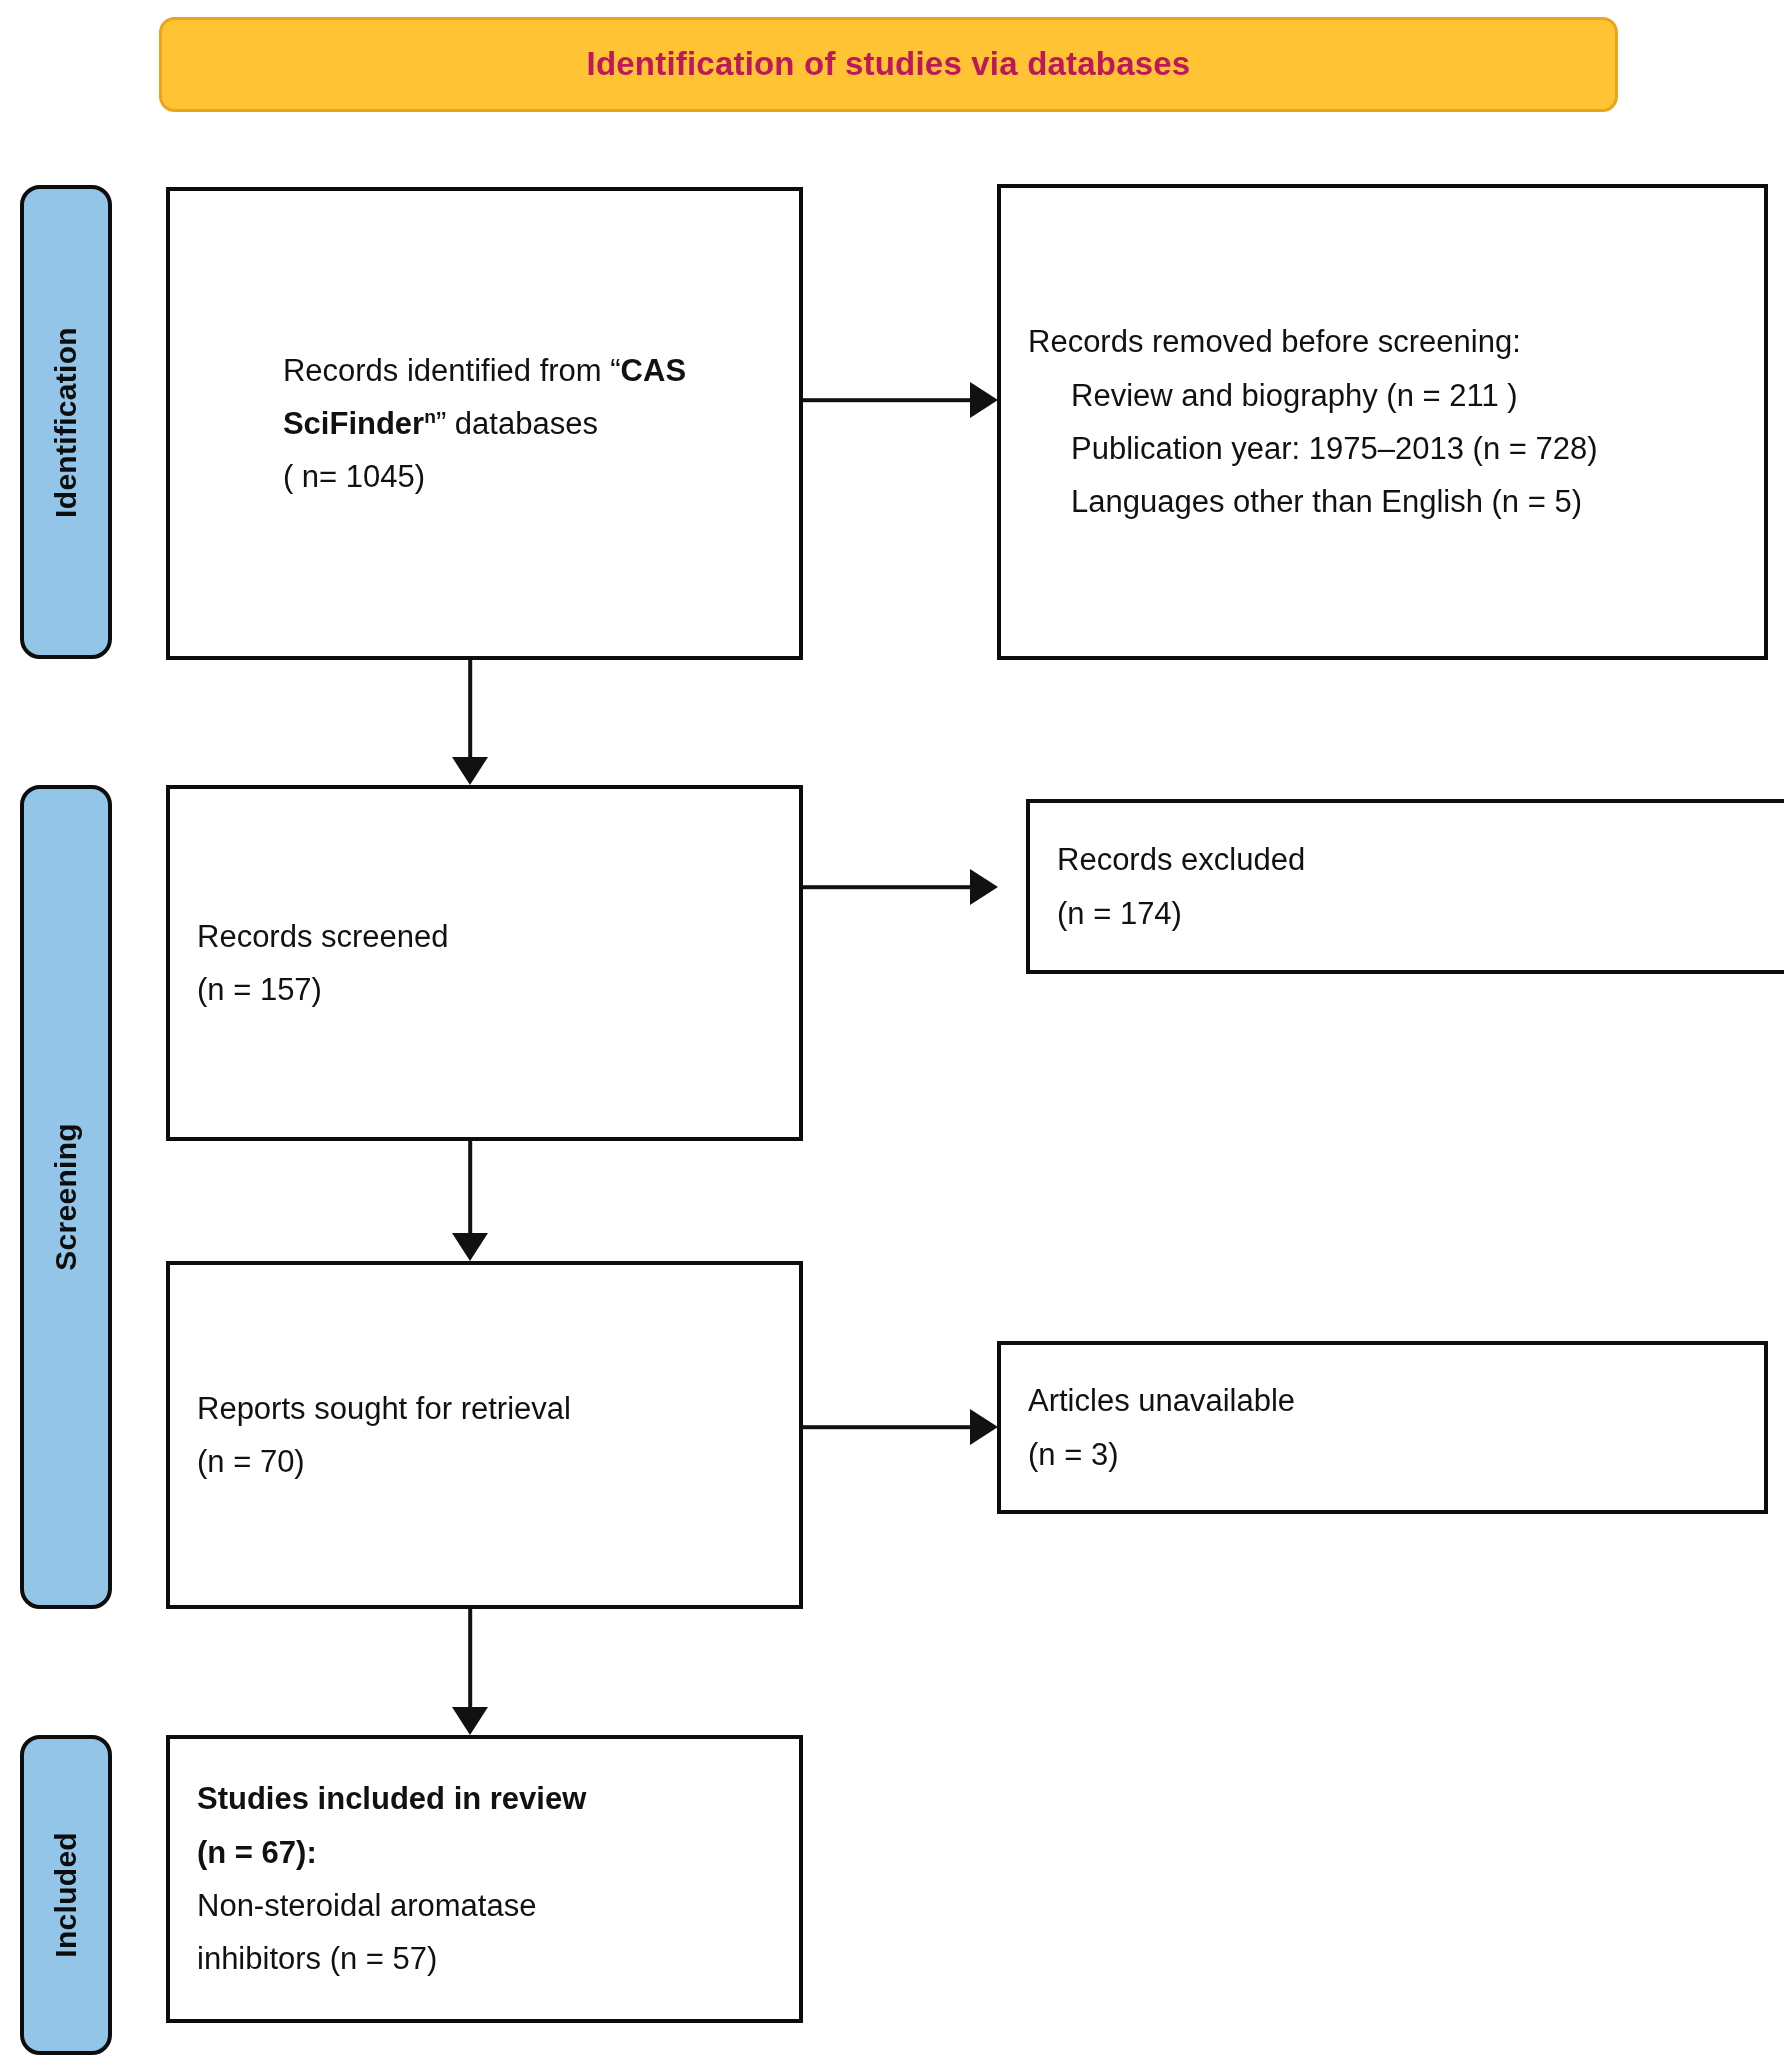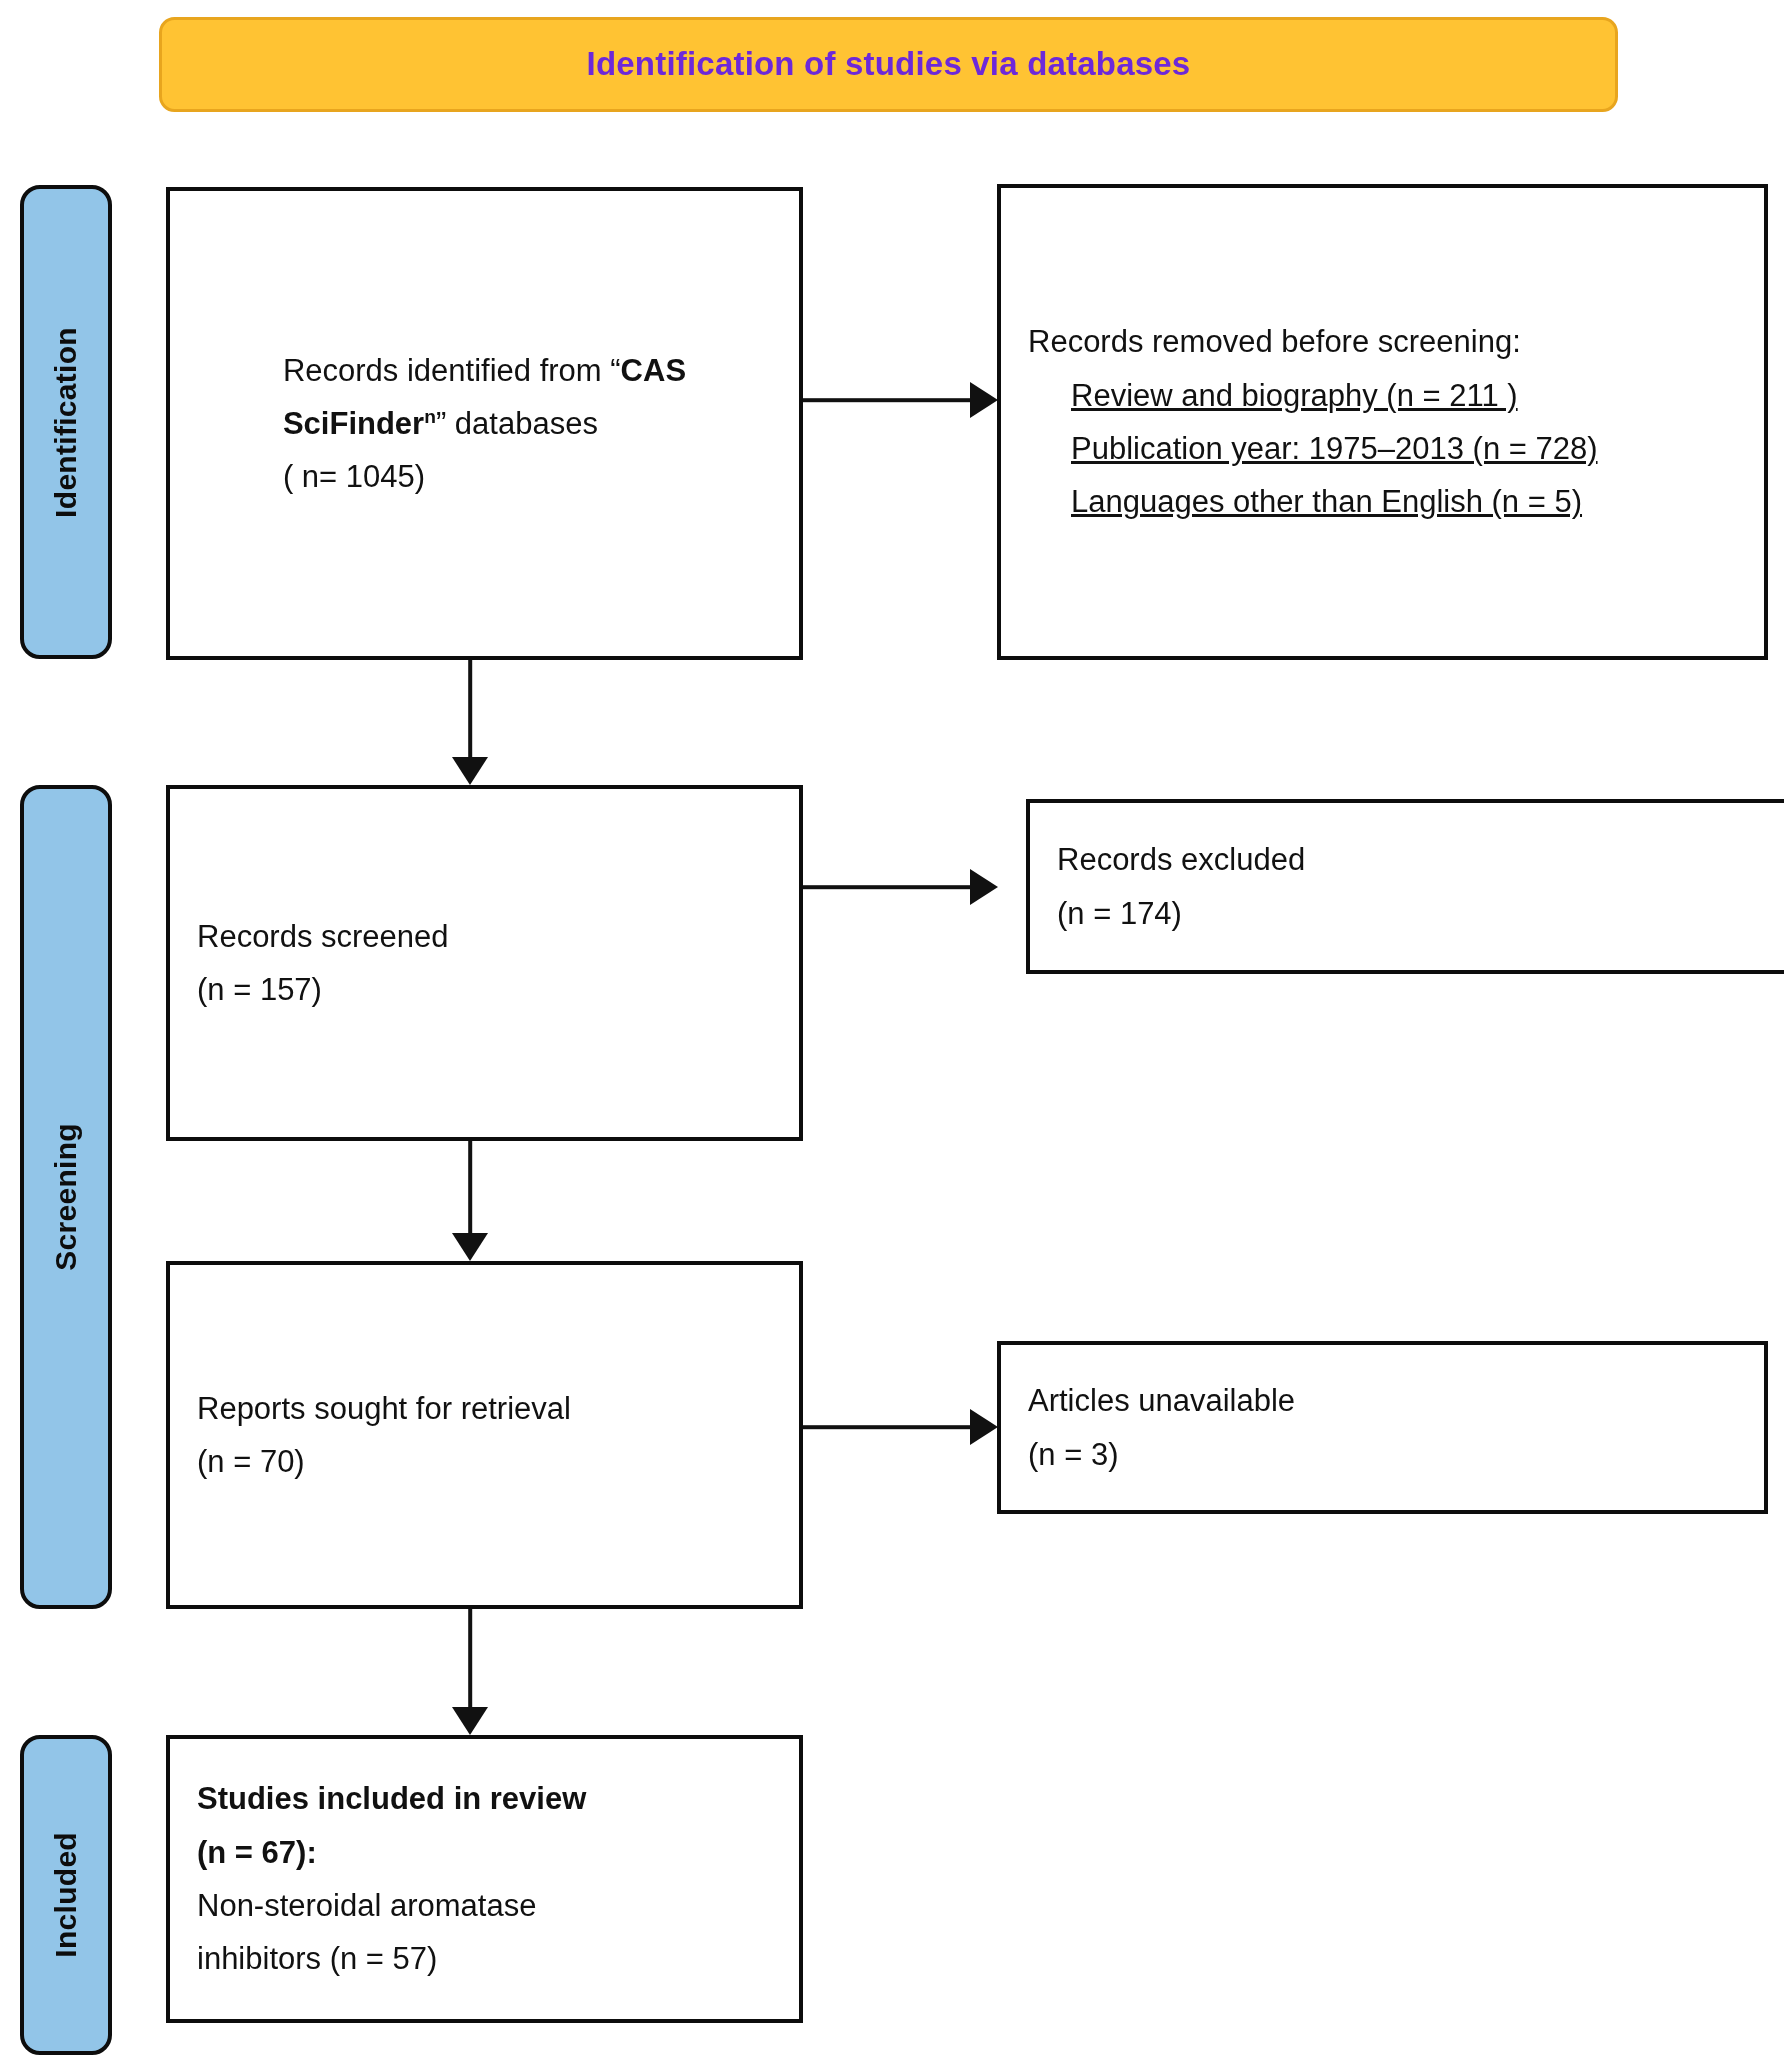--- a/index.html
+++ b/index.html
@@ -29,21 +29,21 @@
     border: 3px solid #E8A51E;
     border-radius: 15.4px;
     box-sizing: border-box;
     display: flex;
     align-items: center;
     justify-content: center;
   }
   .banner-title {
     font-size: 33px;
     font-weight: bold;
-    color: #6d28d9;
+    color: #be185d;
     letter-spacing: 0.2px;
     text-align: center;
   }
 
   
   .stage {
     position: absolute;
     background: #92C5E8;
     border: 4.1px solid #0d0d0d;
     border-radius: 20px;
@@ -75,21 +75,21 @@
     flex-direction: column;
     justify-content: center;
   }
   .box-text {
     font-size: 31px;
     line-height: 1.72;
     color: #111111;
     padding: 0 27px;
   }
   .box-text .ln { display: block; white-space: nowrap; }
-  .box-text .indent { padding-left: 43px; text-decoration: underline; }
+  .box-text .indent { padding-left: 43px; }
   .b { font-weight: bold; }
   .i { }
   sup { font-size: 0.62em; vertical-align: super; line-height: 0; font-weight: bold; }
 
   #box-identified    { left: 166px;  top: 187px;  width: 637px; height: 473px; align-items: center; }
   #box-removed       { left: 997px; top: 184px;  width: 771px; height: 476px; }
   #box-screened      { left: 166px;  top: 785px; width: 637px; height: 356px; }
   #box-excluded      { left: 1026px; top: 799px; width: 808px; height: 175px; }
   #box-sought        { left: 166px;  top: 1261px; width: 637px; height: 348px; }
   #box-unavailable   { left: 997px; top: 1341px; width: 771px; height: 173px; }

